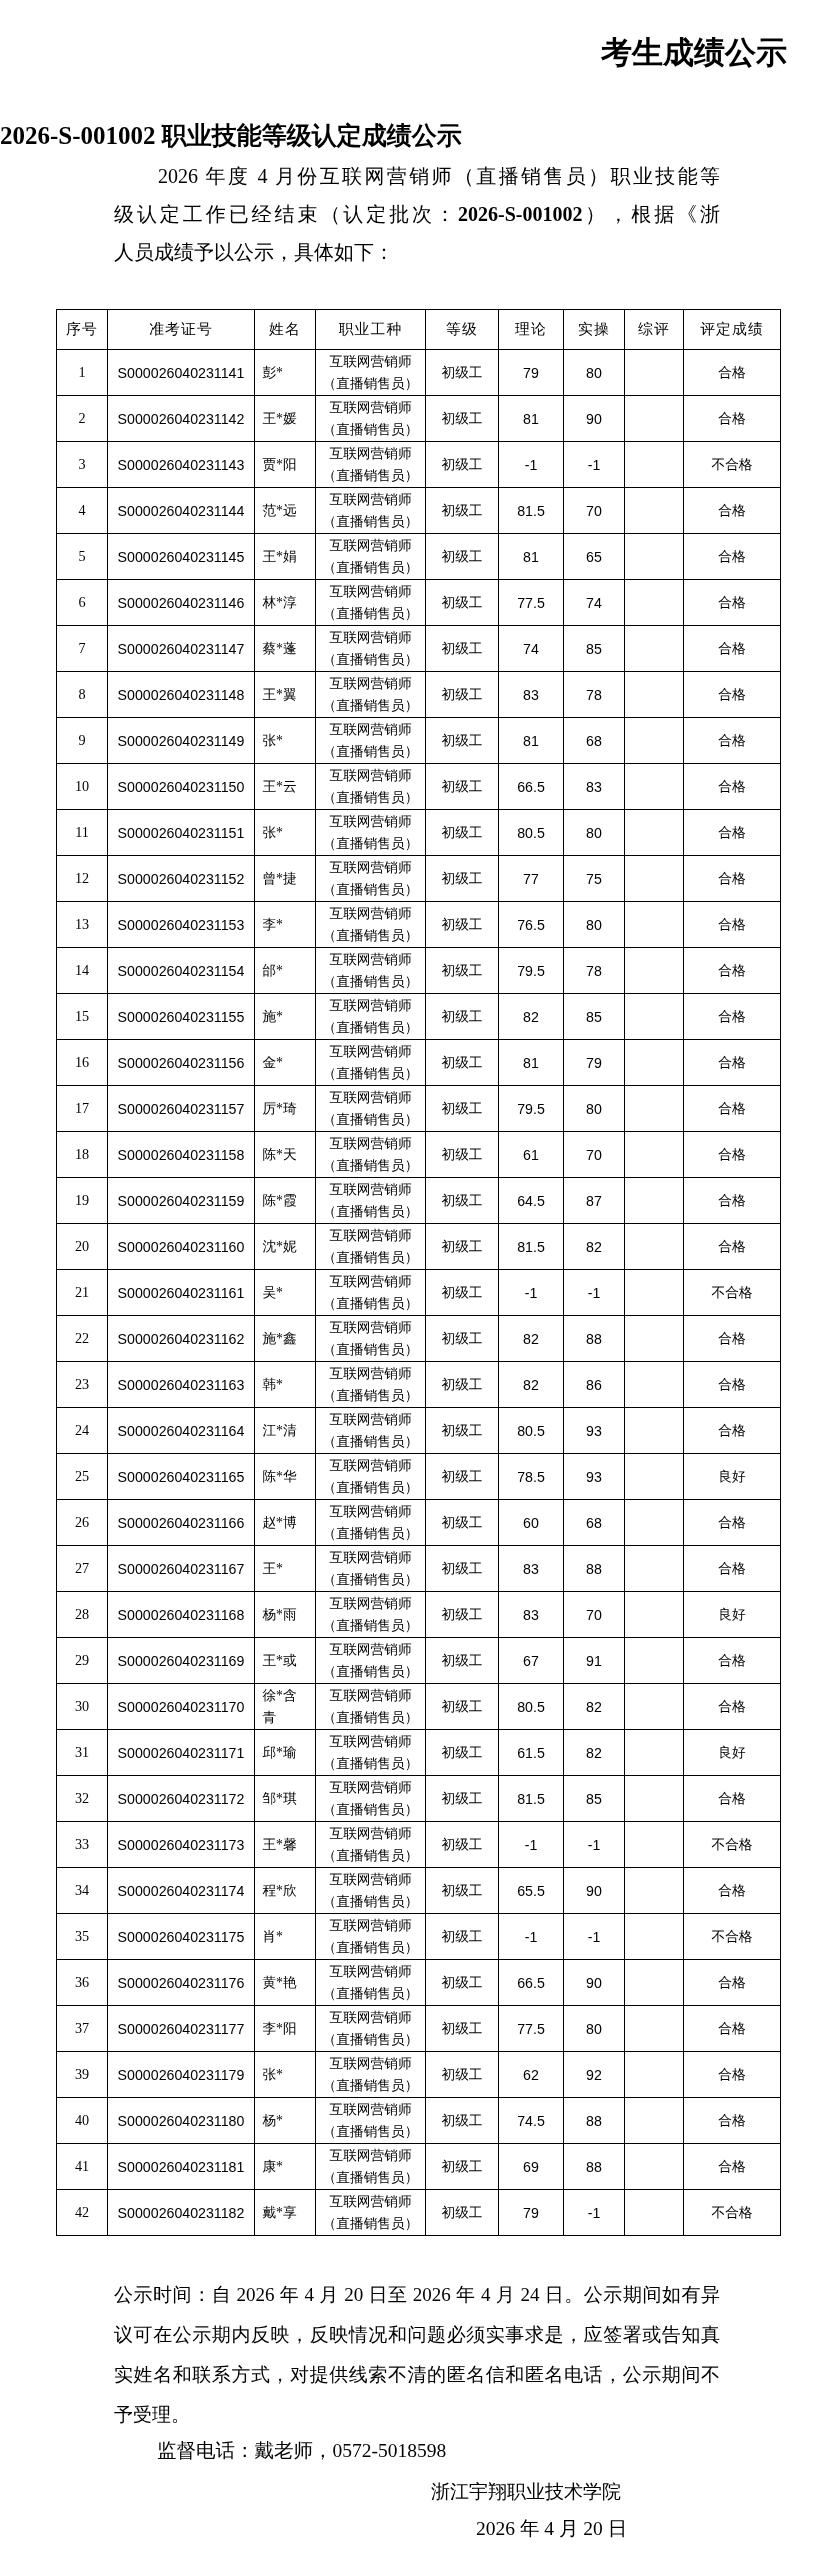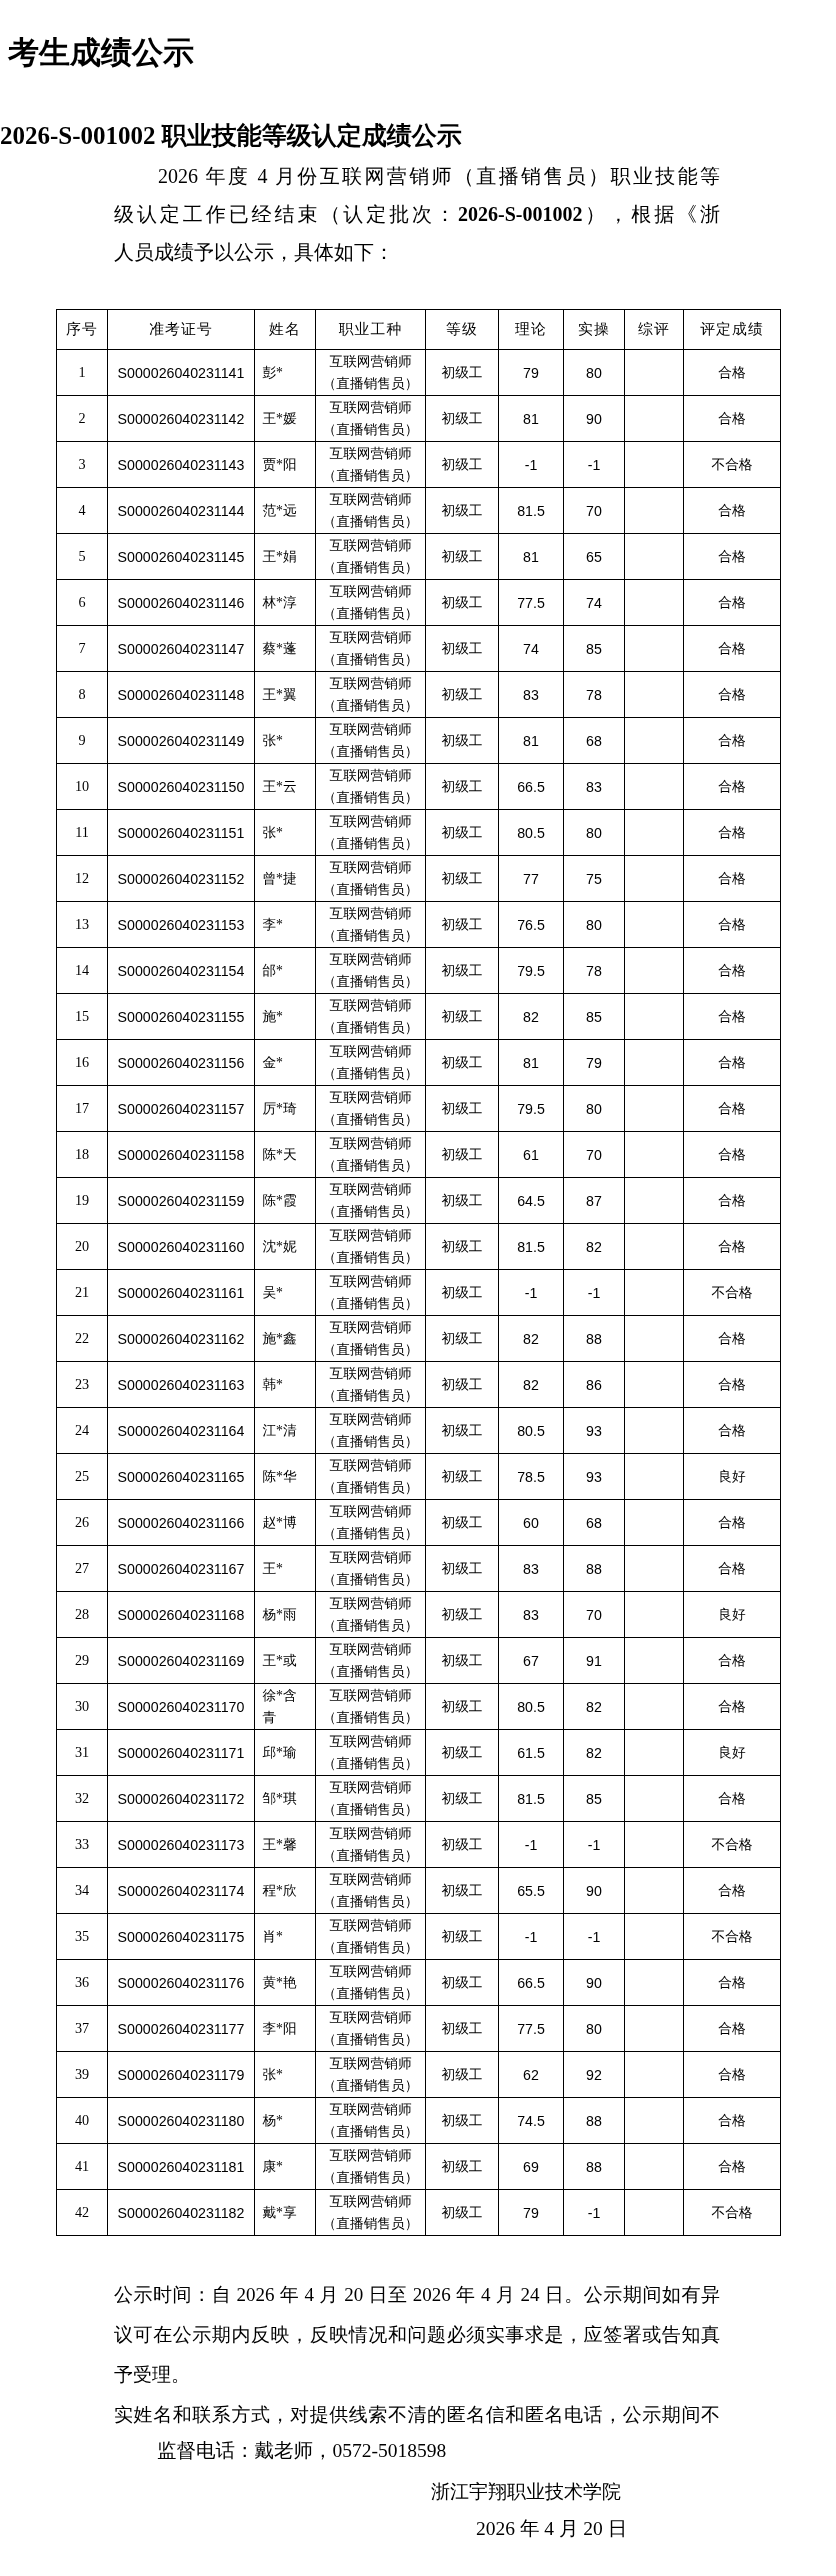--- a/index.html
+++ b/index.html
@@ -3,23 +3,23 @@
 <meta charset="utf-8">
 <style>
   html, body { margin: 0; padding: 0; background: #ffffff; }
   body {
     width: 836px; height: 2576px; position: relative; overflow: hidden;
     color: #000000;
     font-family: "Liberation Serif", "DejaVu Serif", serif;
   }
   .title {
     position: absolute; left: 0; top: 35px; width: 787px;
-    text-align: left;
+    text-align: right;
     font-family: "Liberation Sans", "DejaVu Sans", sans-serif;
-    font-weight: bold; font-size: 31px; line-height: 35px; padding-left: 8px;
+    font-weight: bold; font-size: 31px; line-height: 35px;
   }
   .subtitle {
     position: absolute; left: 0; top: 121px; width: 836px;
     font-weight: bold; font-size: 25px; line-height: 29.5px;
   }
   .intro {
     position: absolute; left: 114px; top: 157px; width: 606px;
     font-size: 20px; line-height: 38px;
   }
   .jline { height: 38px; text-align: justify; text-align-last: justify; }
@@ -671,19 +671,19 @@
     <td class="c-practical">-1</td>
     <td class="c-overall"></td>
     <td class="c-result">不合格</td>
   </tr>
     </tbody>
 </table>
 
 <div class="notice">
   <div class="jline">公示时间：自 2026 年 4 月 20 日至 2026 年 4 月 24 日。公示期间如有异</div>
   <div class="jline">议可在公示期内反映，反映情况和问题必须实事求是，应签署或告知真</div>
+  <div class="jline">实姓名和联系方式，对提供线索不清的匿名信和匿名电话，公示期间不</div>
   <div class="jline last">予受理。</div>
-  <div class="jline">实姓名和联系方式，对提供线索不清的匿名信和匿名电话，公示期间不</div>
 </div>
 <div class="supervision">监督电话：戴老师，0572-5018598</div>
 <div class="org">浙江宇翔职业技术学院</div>
 <div class="date">2026 年 4 月 20 日</div>
 
 
 </body></html>

